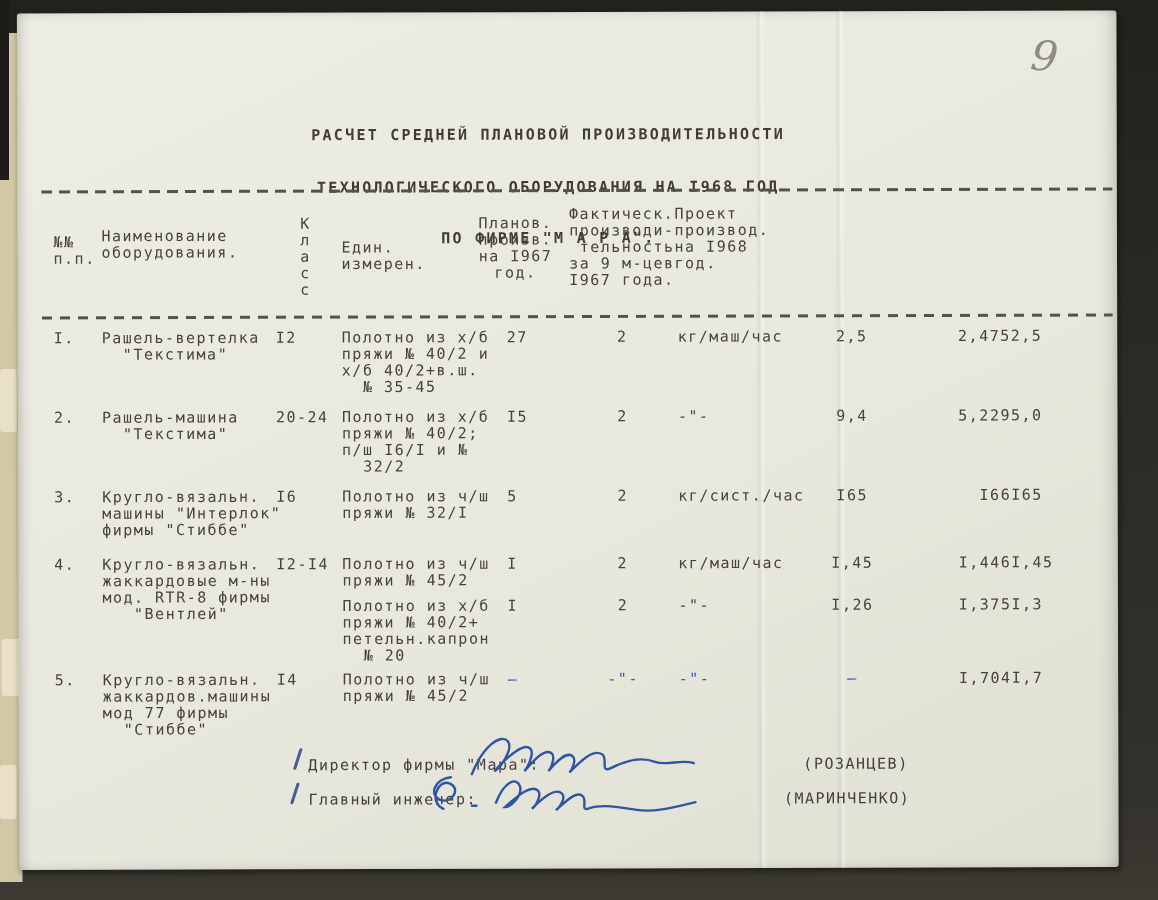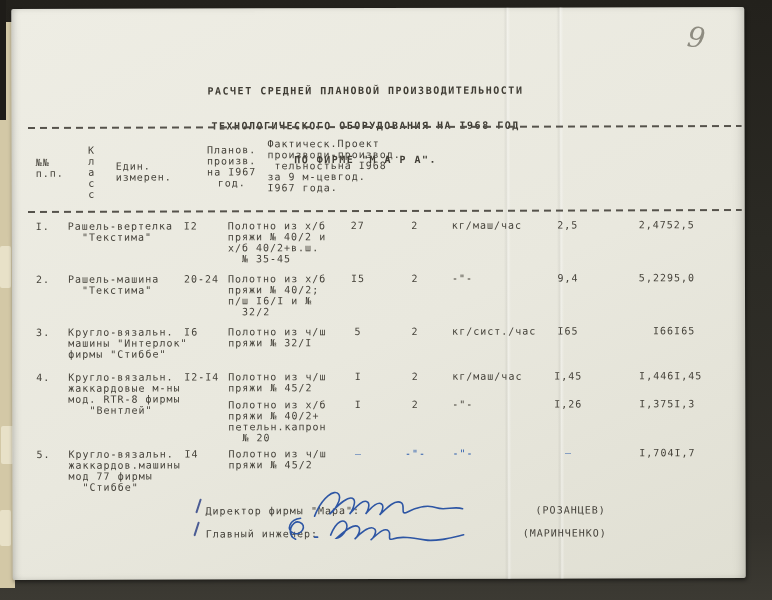--- a/index.html
+++ b/index.html
@@ -40,21 +40,21 @@
   .rule-mid{top:202px}
   .thead{position:absolute;top:122px;left:16px;width:716px;display:flex;align-items:flex-start}
   .tbody{position:absolute;top:212px;left:16px;width:716px}
   .row{display:flex;align-items:flex-start}
   .thead,.row{font-size:10px;line-height:11px;letter-spacing:1px;white-space:pre;color:#46433b}
   .cell{flex:none;box-sizing:border-box}
   .c-num{width:40px;padding-left:8px}
   .c-name{width:112px}
   .c-class{width:48px;padding-left:4px}
   .c-fabric{width:110px}
-  .c-qty{width:40px;text-align:center}
+  .c-qty{width:40px;text-align:left}
   .c-shifts{width:74px;text-align:center}
   .c-unit{width:88px;text-align:left}
   .c-plan{width:56px;text-align:center}
   .c-actual{width:78px;text-align:right}
   .c-project{width:70px;text-align:left}
   
   .h-num{padding-top:26px}
   .h-name{padding-top:22px}
   .h-class{padding-top:14px;text-align:center;padding-left:0}
   .h-fabric{padding-top:22px;text-align:center}
@@ -99,20 +99,22 @@
     <div>РАСЧЕТ СРЕДНЕЙ ПЛАНОВОЙ ПРОИЗВОДИТЕЛЬНОСТИ</div>
     <div>ТЕХНОЛОГИЧЕСКОГО ОБОРУДОВАНИЯ НА I968 ГОД</div>
     <div>ПО ФИРМЕ "М А Р А".</div>
   </div>
 
   <div class="rule rule-top"></div>
 
   <div class="thead">
     <div class="cell c-num h-num">№№
 п.п.</div>
+    <div class="cell c-name h-name">Наименование
+оборудования.</div>
     <div class="cell c-class h-class">К
 л
 а
 с
 с</div>
     <div class="cell c-unit h-unit">Един.
 измерен.</div>
     <div class="cell c-plan h-plan">Планов.
 произв.
 на I967

